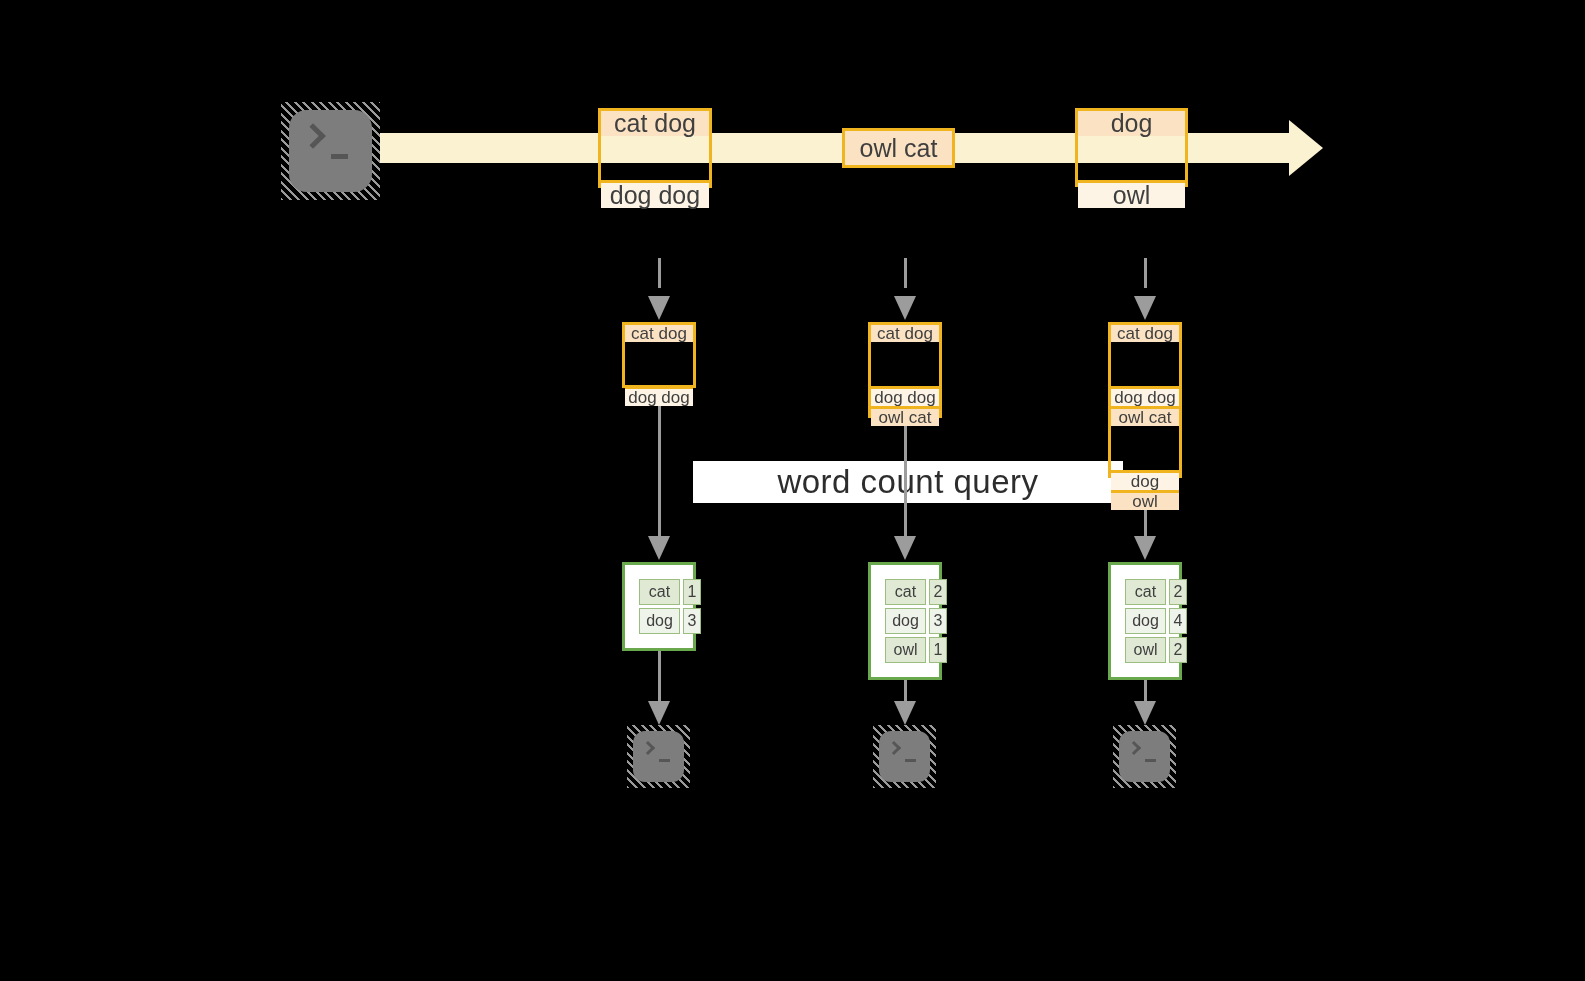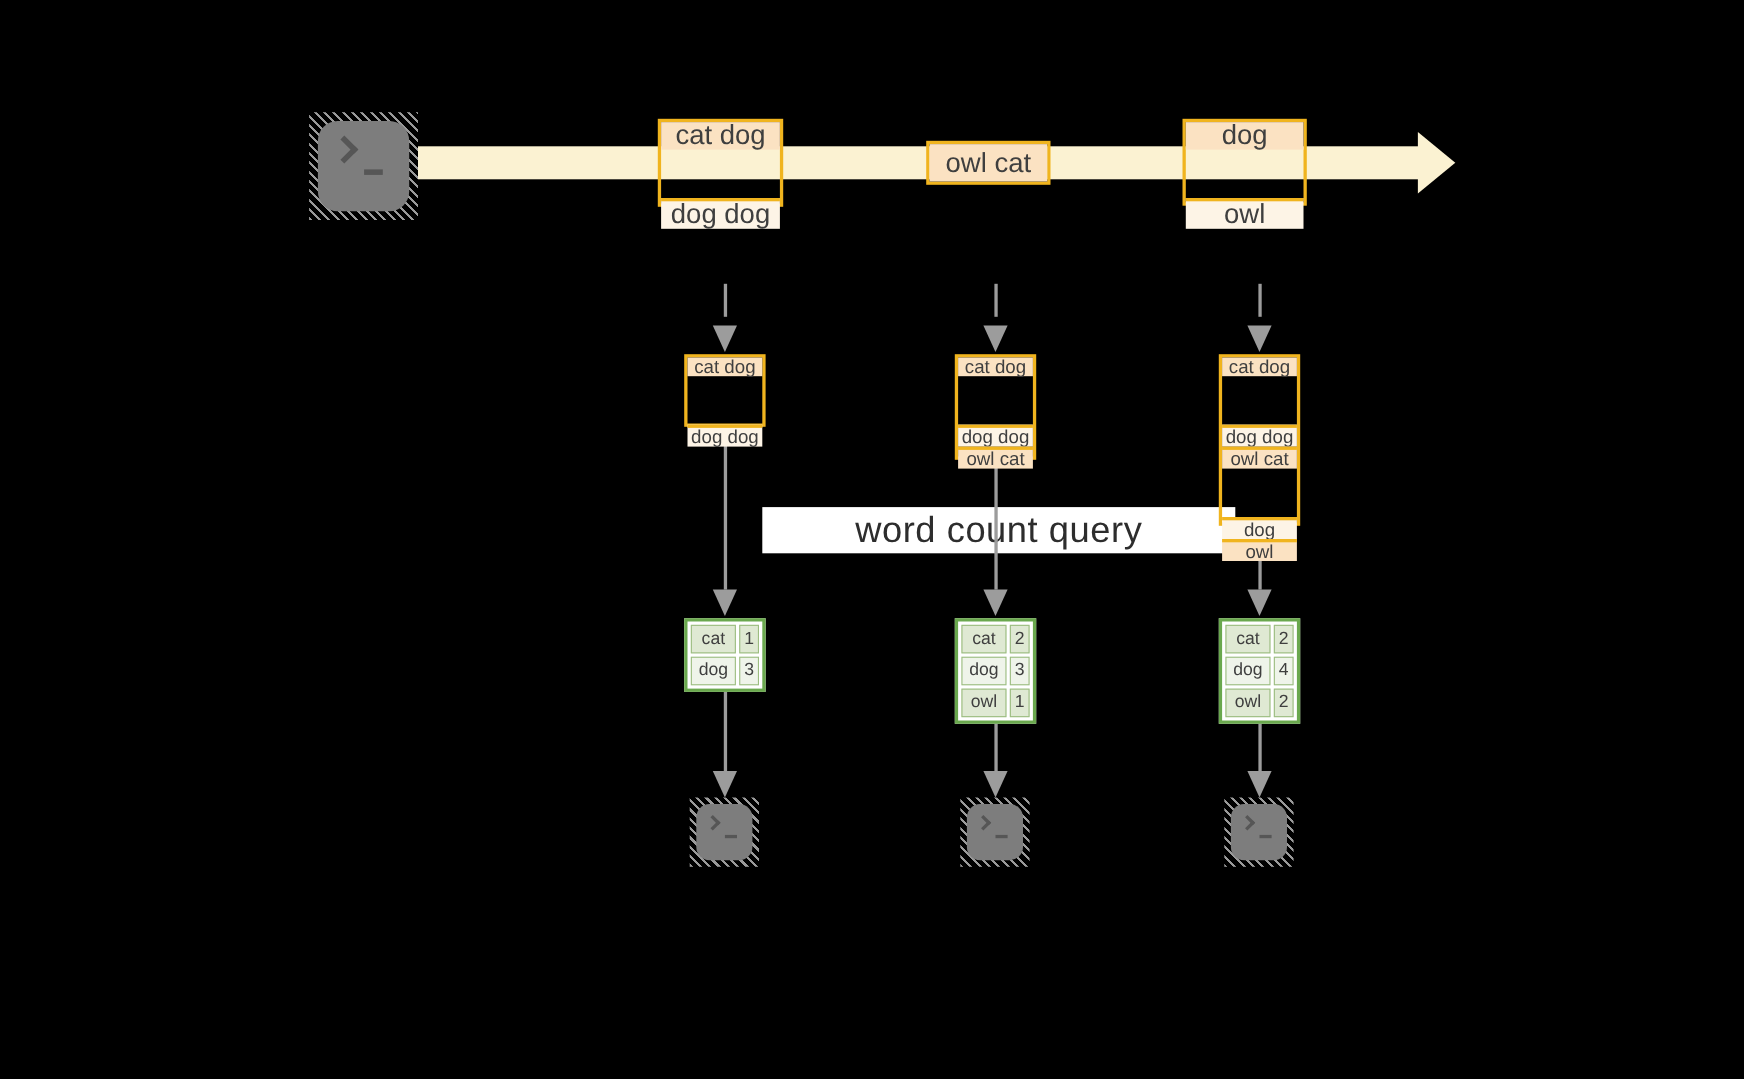--- a/index.html
+++ b/index.html
@@ -28,21 +28,21 @@
          border-right:11px solid transparent;border-top:24px solid var(--arrow-gray);z-index:2;}
 
   
   .query{position:absolute;left:693px;top:461px;width:430px;height:42px;background:var(--query-bg);
          z-index:1;display:flex;align-items:center;justify-content:center;}
   .query span{font-size:33px;color:var(--query-text);letter-spacing:.5px;}
 
   
   .gtable{position:absolute;width:74px;box-sizing:border-box;border:3px solid var(--green);
           background:#fff;display:grid;grid-template-columns:41px 18px;grid-auto-rows:26px;
-          gap:3px;padding:3px;z-index:3;}
+          gap:3px;padding:14px;z-index:3;}
   .gcell{display:flex;align-items:center;justify-content:center;font-size:16px;
          color:var(--text-dark);border:1px solid #9cbd80;box-sizing:border-box;line-height:1;}
   .gcell.dark{background:var(--green-cell-dark);}
   .gcell.light{background:var(--green-cell-light);}
 
   
   .terminal{position:absolute;z-index:2;
             background:repeating-linear-gradient(45deg,var(--terminal-hatch) 0 2px,transparent 2px 6px),#000;}
   .terminal .inner{position:absolute;background:var(--terminal-gray);}
   .terminal .chev{position:absolute;border-style:solid;border-color:var(--glyph-gray);

